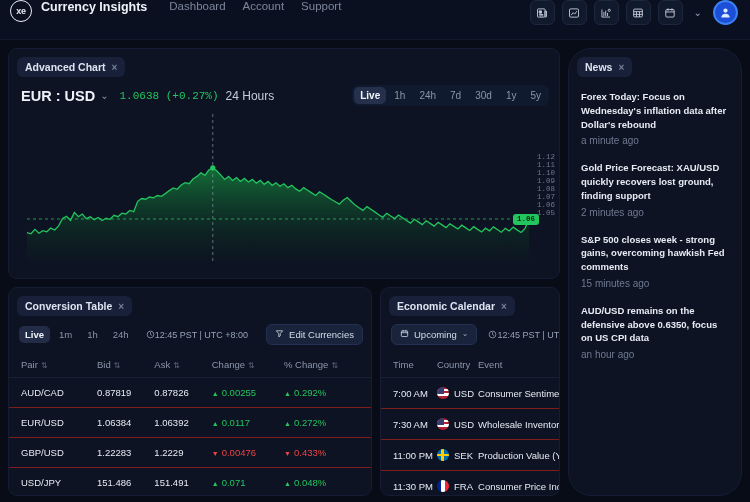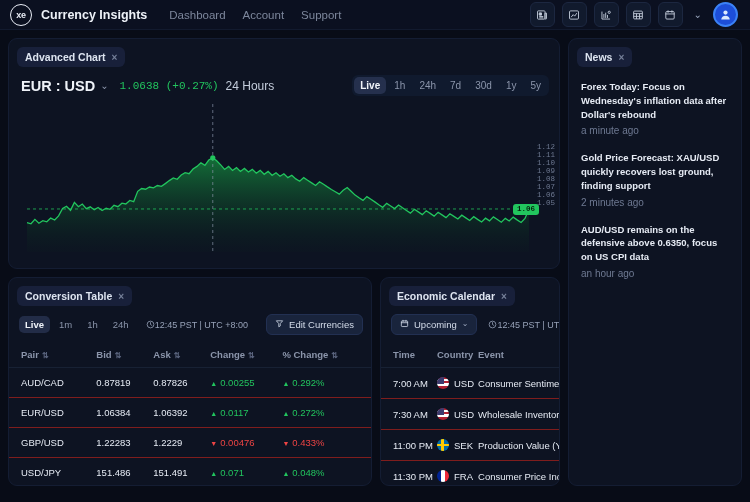--- a/index.html
+++ b/index.html
@@ -6,21 +6,21 @@
   html, body {
     width: 750px; height: 502px;
     background: #080c17;
     font-family: "Liberation Sans", sans-serif;
     overflow: hidden;
   }
   .app { width: 750px; height: 502px; position: relative; background: #080c17; }
 
   
   .topbar {
-    height: 30px; display: flex; align-items: center;
+    height: 40px; display: flex; align-items: flex-start;
     background: #0b1020; padding: 0 12px 0 10px;
     border-bottom: 1px solid #121a2e;
   }
   .logo {
     width: 22px; height: 22px; border-radius: 50%;
     border: 1.5px solid #e8ecf5; color: #e8ecf5;
     display: flex; align-items: center; justify-content: center;
     font-size: 9px; font-weight: bold; letter-spacing: -0.3px;
     flex: none;
   }
@@ -92,21 +92,21 @@
   .ylab { color: #77melt; color: #6d7891; font-size: 7.5px; font-family: "Liberation Mono", monospace; }
   .ybadge {
     position: absolute; right: 20px; top: 118px;
     background: #22c55e; color: #06260f;
     font-size: 7.5px; font-weight: bold;
     padding: 1.5px 4px; border-radius: 3px;
     font-family: "Liberation Mono", monospace;
   }
 
   
-  .newspanel { flex: 1; }
+  .newspanel { flex: 1; border-radius: 23px; }
   .newslist { padding: 6px 10px 0 12px; }
   .newsitem { padding: 7px 0 8px 0; }
   .newstitle { color: #e6ebf4; font-size: 9.5px; line-height: 1.45; font-weight: bold; }
   .newstime { color: #6e7992; font-size: 10px; margin-top: 4px; }
 
   
   .bottomrow { display: flex; gap: 8px; height: 209px; }
   .convpanel { width: 364px; }
   .calpanel { flex: 1; }
 
@@ -127,21 +127,21 @@
     display: inline-flex; align-items: flex-start; gap: 5px;
     background: #19243c; border: 1px solid #223052;
     color: #d4dcea; font-size: 9.5px;
     padding: 4px 8px; border-radius: 6px; cursor: pointer;
     white-space: nowrap;
   }
   .pillright { margin-left: auto; }
 
   table { width: 100%; border-collapse: collapse; margin-top: 8px; }
   thead th {
-    color: #8b95ab; font-size: 9.5px; font-weight: bold;
+    color: #8b95ab; font-size: 9.5px; font-weight: normal;
     text-align: left; padding: 6px 4px 7px 0;
     border-bottom: 1px solid #172134;
     margin-top: 6px;
   }
   thead th:first-child { padding-left: 12px; }
   tbody td {
     color: #e6ebf4; font-size: 9.5px; padding: 9px 4px 9px 0;
     border-bottom: 1px solid #7f1d1d; white-space: nowrap;
   }
   tbody td:first-child { padding-left: 12px; }
@@ -424,20 +424,24 @@
         <div class="newslist" id="news-list">
             <div class="newsitem">
               <div class="newstitle">Forex Today: Focus on Wednesday's inflation data after Dollar's rebound</div>
               <div class="newstime">a minute ago</div>
             </div>
             <div class="newsitem">
               <div class="newstitle">Gold Price Forecast: XAU/USD quickly recovers lost ground, finding support</div>
               <div class="newstime">2 minutes ago</div>
             </div>
             <div class="newsitem">
+              <div class="newstitle">S&amp;P 500 closes week - strong gains, overcoming hawkish Fed comments</div>
+              <div class="newstime">15 minutes ago</div>
+            </div>
+            <div class="newsitem">
               <div class="newstitle">AUD/USD remains on the defensive above 0.6350, focus on US CPI data</div>
               <div class="newstime">an hour ago</div>
             </div>
           </div>
       </div>
     </div>
 
   </div>
 </div>
 

